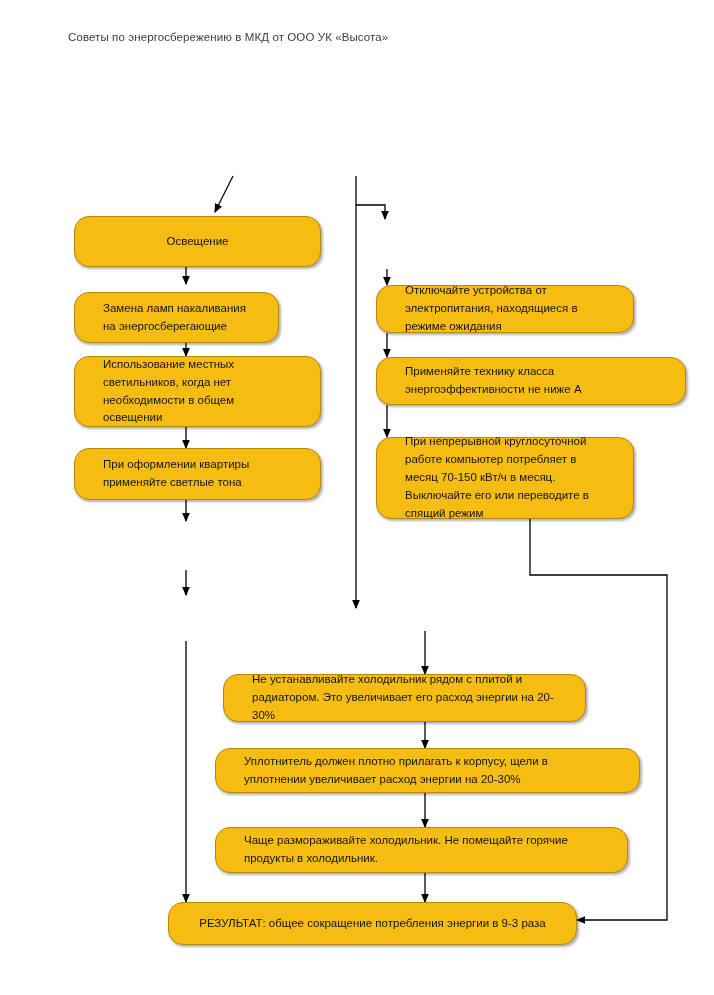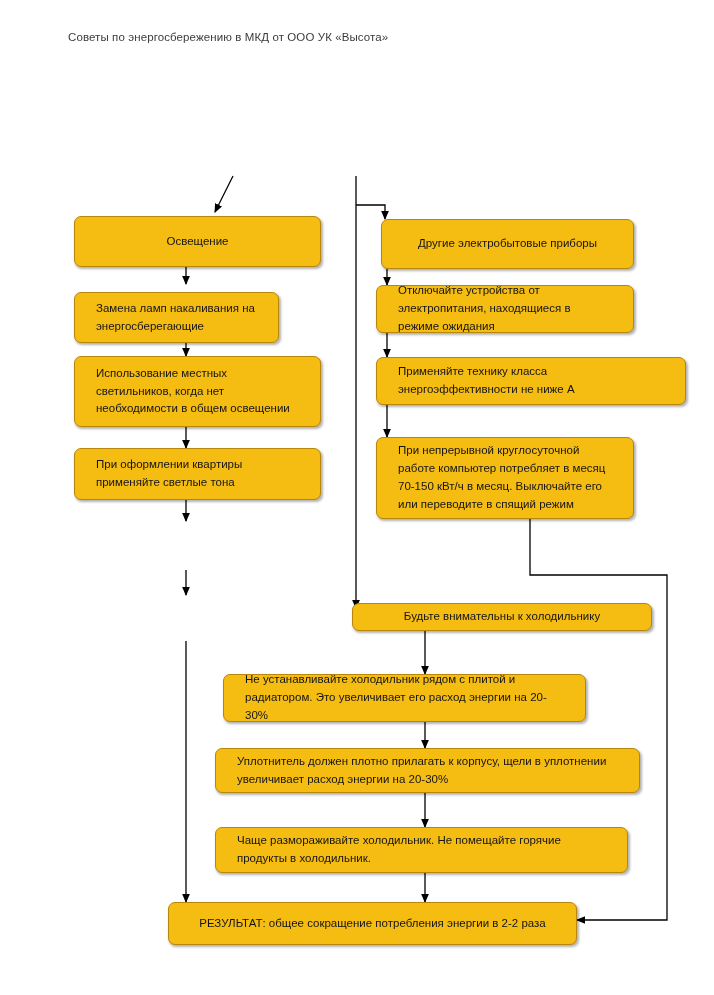--- a/index.html
+++ b/index.html
@@ -37,23 +37,23 @@
     top: 0;
     width: 714px;
     height: 995px;
     pointer-events: none;
   }
   .node {
     position: absolute;
     box-sizing: border-box;
     background: #f5bc12;
     border: 1px solid #b8860b;
-    border-radius: 7px;
+    border-radius: 15px;
     box-shadow: 1.5px 2px 2.5px rgba(0,0,0,0.30);
-    padding: 8px 21px;
+    padding: 8px 28px;
     font-size: 11.5px;
     line-height: 1.55;
     color: #151515;
     display: flex;
     align-items: center;
   }
   .node.center {
     justify-content: center;
     text-align: center;
   }
@@ -118,31 +118,29 @@
   <div class="node center" style="left:74px; top:216px; width:247px; height:51px;">Освещение</div>
 
   <div class="node" style="left:74px; top:284px; width:205px; height:51px;margin-top:8px;">Замена ламп накаливания на энергосберегающие</div>
 
   <div class="node" style="left:74px; top:356px; width:247px; height:71px;">Использование местных светильников, когда нет необходимости в общем освещении</div>
 
   <div class="node" style="left:74px; top:448px; width:247px; height:52px;">При оформлении квартиры применяйте светлые тона</div>
 
 
 
-  <div class="node center" style="left:381px; top:219px; width:253px; height:50px;">Другие электробытовые приборы</div>
 
   <div class="node" style="left:376px; top:285px; width:258px; height:48px;">Отключайте устройства от электропитания, находящиеся в режиме ожидания</div>
 
   <div class="node" style="left:376px; top:357px; width:310px; height:48px;">Применяйте технику класса энергоэффективности не ниже А</div>
 
   <div class="node" style="left:376px; top:437px; width:258px; height:82px;">При непрерывной круглосуточной работе компьютер потребляет в месяц 70-150 кВт/ч в месяц. Выключайте его или переводите в спящий режим</div>
 
-  <div class="node center" style="left:352px; top:603px; width:300px; height:28px;">Будьте внимательны к холодильнику</div>
 
   <div class="node" style="left:223px; top:674px; width:363px; height:48px;">Не устанавливайте холодильник рядом с плитой и радиатором. Это увеличивает его расход энергии на 20-30%</div>
 
   <div class="node" style="left:215px; top:748px; width:425px; height:45px;">Уплотнитель должен плотно прилагать к корпусу, щели в уплотнении увеличивает расход энергии на 20-30%</div>
 
   <div class="node" style="left:215px; top:827px; width:413px; height:46px;">Чаще размораживайте холодильник. Не помещайте горячие продукты в холодильник.</div>
 
-  <div class="node center" style="left:168px; top:902px; width:409px; height:43px;">РЕЗУЛЬТАТ: общее сокращение потребления энергии в 2-2 раза</div>
+  <div class="node center" style="left:168px; top:902px; width:409px; height:43px;">РЕЗУЛЬТАТ: общее сокращение потребления энергии в 9-3 раза</div>
 
 </div>
 
 </body></html>

